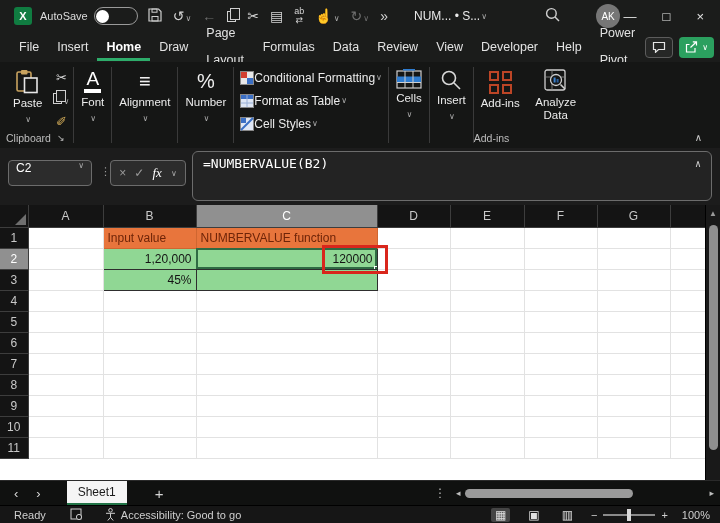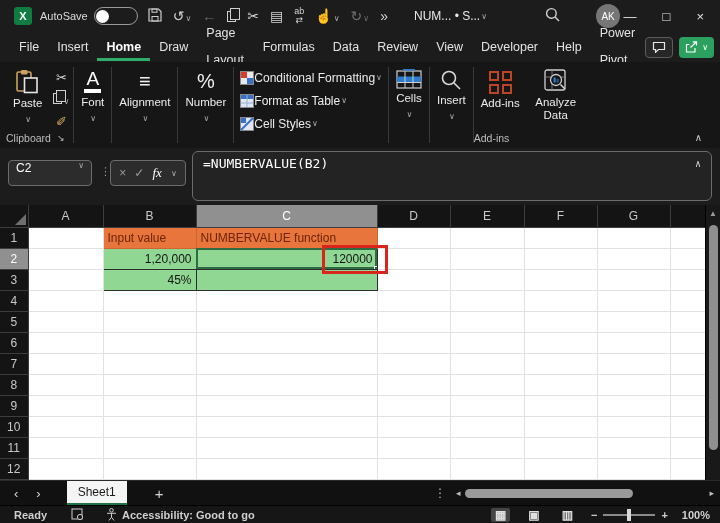--- a/index.html
+++ b/index.html
@@ -111,21 +111,21 @@
   .sheettab{height:25px;background:#f5f5f5;color:#1a1a1a;font-size:12px;display:flex;align-items:center;
             padding:0 11px;border-bottom:3px solid #217346;margin-left:12px;}
   .addsheet{color:#d6d6d6;font-size:15px;margin-left:28px;}
   .sb-dots{margin-left:auto;color:#bdbdbd;font-size:12px;}
   .hscroll{display:flex;align-items:center;width:258px;margin:0 6px 0 10px;color:#bdbdbd;font-size:9px;gap:4px;}
   .hthumb{height:9px;width:168px;background:#9a9a9a;border-radius:5px;}
   .htrack{flex:1;}
 
   
   .statusbar{position:absolute;left:0;top:505px;width:720px;height:18px;background:#161616;
-             border-top:1px solid #000;display:flex;align-items:center;font-size:11px;color:#cfcfcf;font-weight:bold;}
+             border-top:1px solid #000;display:flex;align-items:center;font-size:11px;color:#cfcfcf;}
   .statusbar .ready{margin-left:14px;}
   .macro-ic{margin-left:24px;display:flex;}
   .acc{display:flex;align-items:center;gap:5px;margin-left:22px;}
   .sb-right{margin-left:auto;display:flex;align-items:center;gap:14px;padding-right:10px;}
   .view-ic{font-size:12px;color:#e0e0e0;padding:0 4px;border-radius:2px;}
   .view-ic.active{background:#454545;}
   .zoomslider{display:flex;align-items:center;gap:6px;}
   .ztrack{width:52px;height:2px;background:#8a8a8a;position:relative;}
   .zthumb{position:absolute;left:24px;top:-5px;width:4px;height:12px;background:#d9d9d9;}
 </style>
@@ -534,31 +534,20 @@
             <th class="rowh">11</th>
             <td class="cell"></td>
             <td class="cell"></td>
             <td class="cell"></td>
             <td class="cell"></td>
             <td class="cell"></td>
             <td class="cell"></td>
             <td class="cell"></td>
             <td class="cell"></td>
           </tr>
-          <tr>
-            <th class="rowh">12</th>
-            <td class="cell"></td>
-            <td class="cell"></td>
-            <td class="cell"></td>
-            <td class="cell"></td>
-            <td class="cell"></td>
-            <td class="cell"></td>
-            <td class="cell"></td>
-            <td class="cell"></td>
-          </tr>
         </tbody>
       </table>
     <div class="red-annot"></div>
     <div class="vscroll">
       <span class="arrow">▲</span>
       <span class="thumb"></span>
     </div>
   </div>
 
   <div class="sheetbar">

